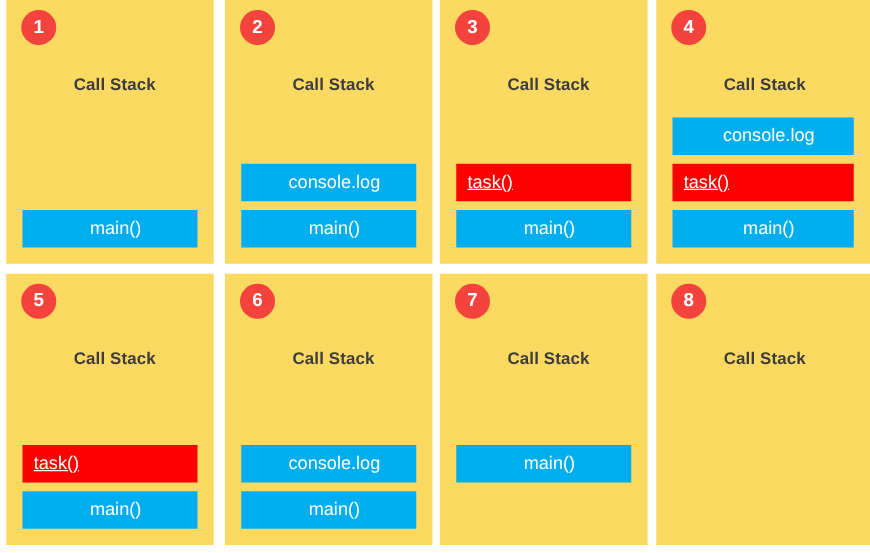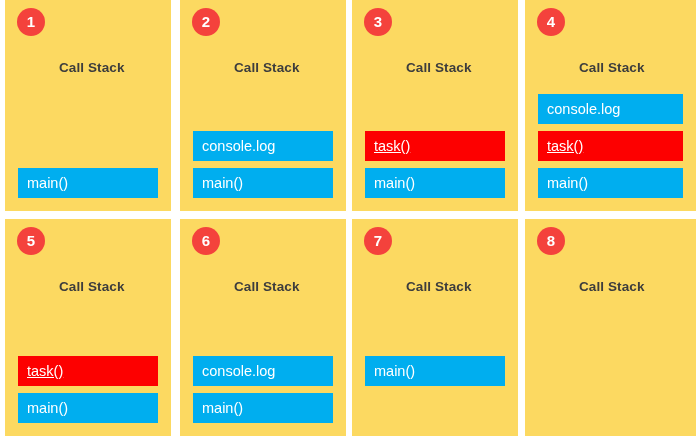--- a/index.html
+++ b/index.html
@@ -66,21 +66,21 @@
     height: 30px;
     margin-top: 7px;
     color: #ffffff;
     font-size: 14.5px;
     line-height: 30px;
     padding-left: 9px;
     box-sizing: border-box;
     white-space: nowrap;
     overflow: hidden;
   }
-  .frame.blue { background: #00aeef; }
+  .frame.blue { background: #00aeef; text-align: center; }
   .frame.red  { background: #fd0000; text-decoration: underline; }
   .frame.spacer { background: transparent; }
 </style>
 </head>
 <body>
 
 <div id="grid">
     <div class="panel" style="left: 5px; top: 0px; width: 166px; height: 211px; background: rgb(252, 217, 97);">
       <div class="panel-header">
         <div class="badge" style="background: rgb(244, 66, 60); color: rgb(255, 255, 255);">1</div>

